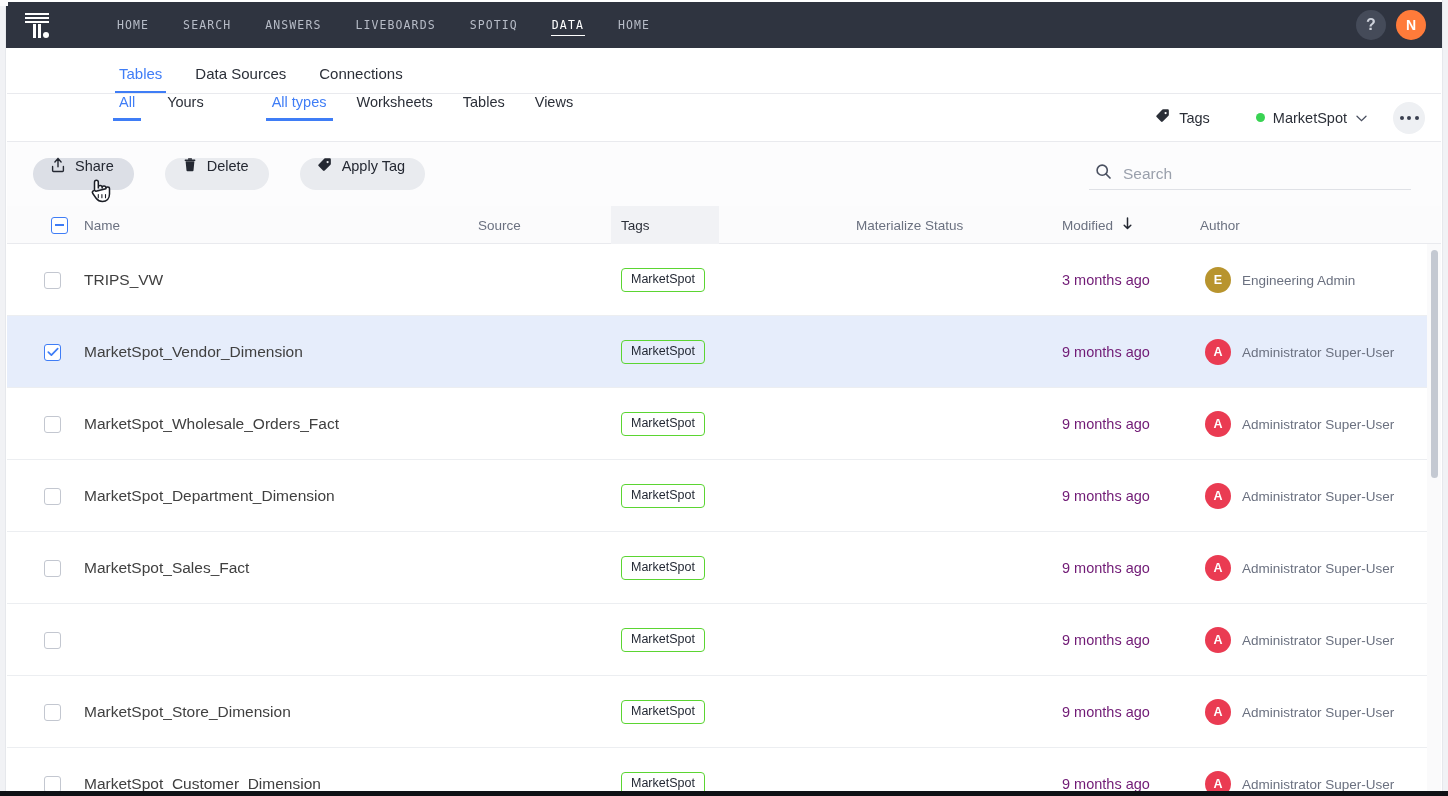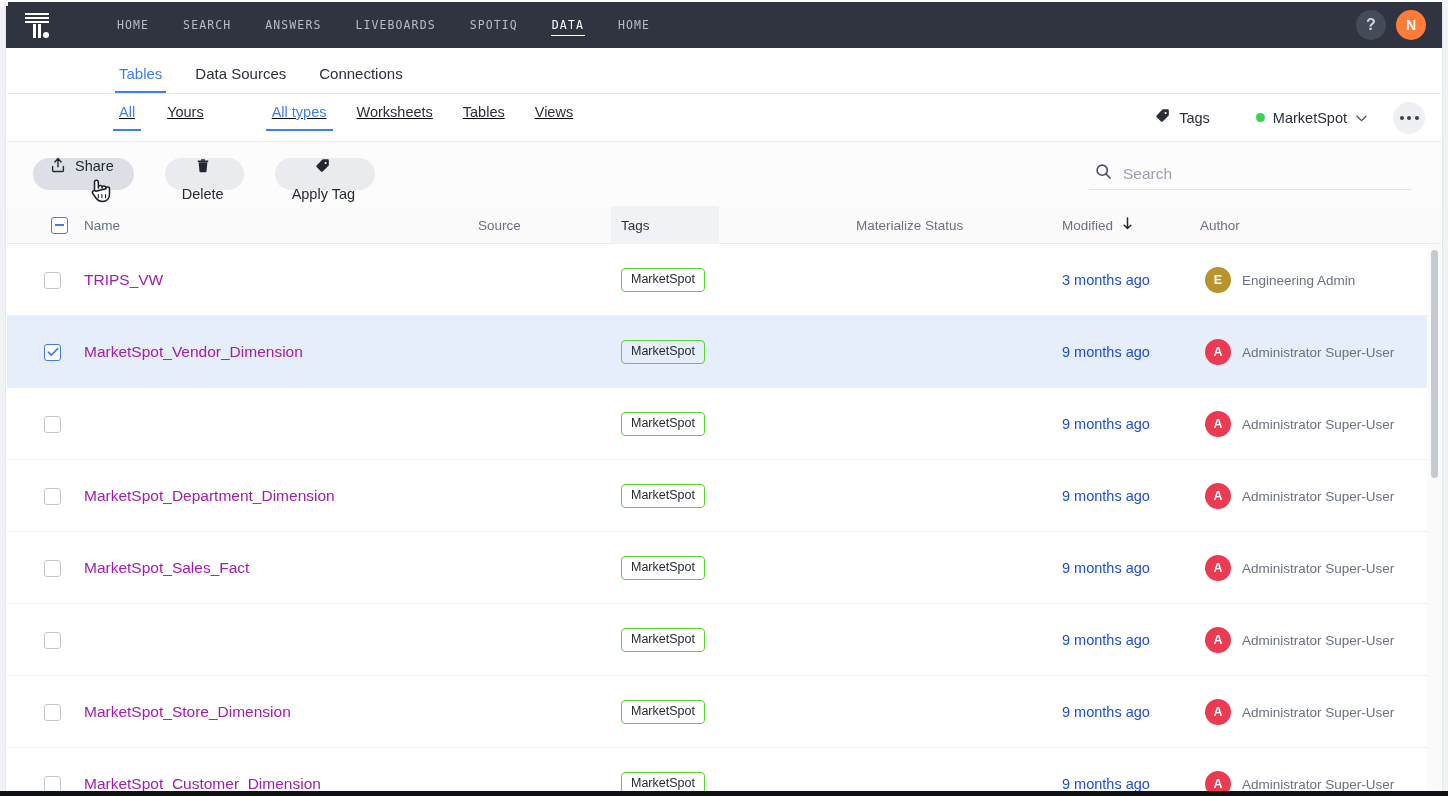--- a/index.html
+++ b/index.html
@@ -105,21 +105,21 @@
     content: ""; position: absolute; left: -4px; right: -4px; bottom: 0; height: 2.5px; background: #3f7df6;
   }
 
   
   .filters {
     position: absolute; left: 7px; top: 94px; right: 7px; height: 48px;
     background: #fff;
     border-bottom: 1px solid #e9eaee;
     display: flex; align-items: center;
   }
-  .filter-group { display: flex; align-items: center; height: 48px; text-decoration: underline; }
+  .filter-group { display: flex; align-items: flex-start; height: 48px; }
   .filter-item {
     position: relative;
     font-size: 14.5px; color: #2b2f38;
     padding: 0 0 11px 0;
     cursor: pointer;
   }
   .filter-item.active { color: #3f7df6; }
   .filter-item.active::after {
     content: ""; position: absolute; left: -6px; right: -6px; bottom: 0; height: 2.5px; background: #3f7df6;
   }
@@ -156,21 +156,21 @@
   .act-btn {
     height: 32px; border-radius: 16px;
     background: #e9ebef;
     display: flex; align-items: center; gap: 9px;
     padding: 0 20px 16px 17px;
     font-size: 14.5px; color: #242832;
     cursor: pointer;
     margin-left: 26px;
   }
   .act-btn.hover { background: #dcdfe6; }
-  .act-btn + .act-btn { margin-left: 31px; flex-direction: column; }
+  .act-btn + .act-btn { margin-left: 31px; }
   .searchbox {
     margin-left: auto; margin-right: 30px;
     width: 322px; height: 32px;
     border-bottom: 1.5px solid #dfe1e6;
     display: flex; align-items: center; gap: 11px;
     padding-left: 6px;
   }
   .searchbox input {
     border: 0; outline: 0; background: transparent;
     font-family: "Liberation Sans", sans-serif;
@@ -210,23 +210,23 @@
   }
   .row {
     position: relative;
     height: 72px;
     border-bottom: 1px solid #eceef1;
     background: #fff;
   }
   .row.selected { background: #e6edfb; }
   .cell { position: absolute; top: 0; height: 72px; display: flex; align-items: center; }
   .c-check { left: 37px; }
-  .c-name { left: 77px; font-size: 15.5px; color: #a21caf; }
+  .c-name { left: 77px; font-size: 15.5px; color: #404040; }
   .c-tags { left: 614px; }
-  .c-mod { left: 1055px; font-size: 14.5px; color: #1d4ed8; }
+  .c-mod { left: 1055px; font-size: 14.5px; color: #701a75; }
   .c-auth { left: 1198px; display: flex; align-items: center; gap: 11px; }
 
   .cb {
     width: 17px; height: 17px; border-radius: 3px;
     border: 1.5px solid #c3c7d0; background: #fff;
   }
   .cb.checked {
     border-color: #3f7df6; background: #fff;
     display: flex; align-items: center; justify-content: center;
   }
@@ -475,20 +475,23 @@
             <span>A</span>
           </span>
         <span class="author-name">Administrator Super-User</span>
       </div>
     </div>
 
     <div class="row">
       <div class="cell c-check">
           <div class="cb"></div>
         </div>
+      <div class="cell c-name">
+          <span>MarketSpot_Wholesale_Orders_Fact</span>
+        </div>
       <div class="cell c-tags">
           <span class="tag-badge">MarketSpot</span>
         </div>
       <div class="cell c-mod">
           <span>9 months ago</span>
         </div>
       <div class="cell c-auth">
         <span class="avatar" style="background:#ea3b52">
             <span>A</span>
           </span>

